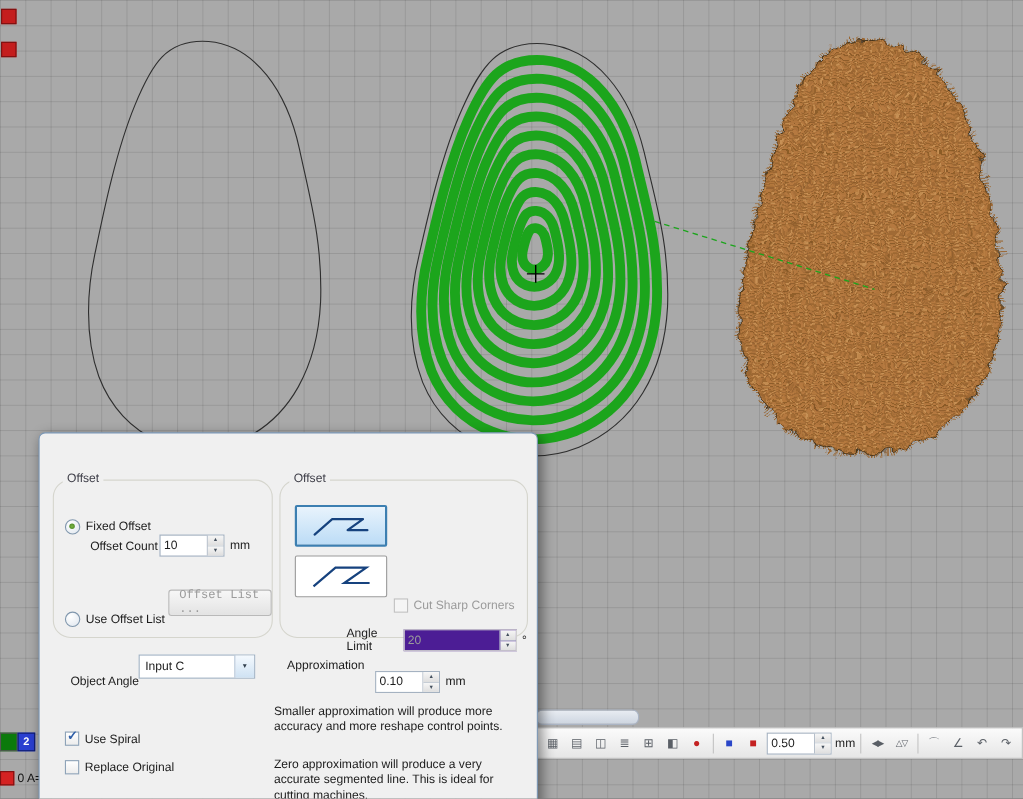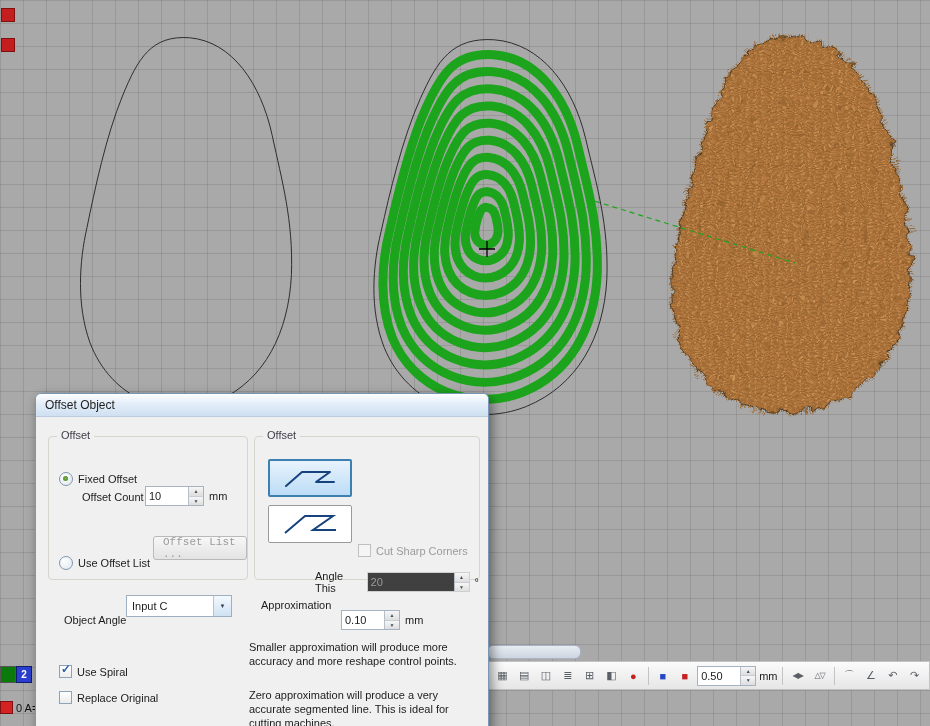--- a/index.html
+++ b/index.html
@@ -25,21 +25,21 @@
   .tbtn.small{font-size:8px;letter-spacing:-1px;}
   .tbtn.c-red{color:#c42222;} .tbtn.c-blue{color:#2a46c8;}
   .sep{width:1px;height:18px;background:#c3c3c3;margin:0 2px;}
   
   .spin{display:inline-flex;border:1px solid #a5b2c1;background:#fff;height:20px;box-sizing:border-box;}
   .spin input{width:36px;border:none;outline:none;padding:1px 3px;font:11px "Liberation Sans",sans-serif;color:#1c1c1c;background:transparent;}
   .spin .arrows{display:flex;flex-direction:column;width:14px;border-left:1px solid #b6bfca;}
   .spin .arrows span{flex:1;display:flex;align-items:center;justify-content:center;
     font-size:5px;color:#44505e;background:linear-gradient(#f6f6f6,#dedede);border-bottom:1px solid #c6cdd5;}
   .spin .arrows span:last-child{border-bottom:none;}
-  .spin.dis{border-color:#cfcfcf;background:#404040;gap:44px;}
+  .spin.dis{border-color:#cfcfcf;background:#4c1d95;gap:44px;}
   .spin.dis input{color:#9b9b9b;}
   .combo{display:inline-flex;width:106px;height:22px;border:1px solid #9fb0c1;background:#fff;box-sizing:border-box;align-items:center;}
   .combo .val{flex:1;padding:0 5px;}
   .combo .cbtn{width:17px;height:100%;display:flex;align-items:center;justify-content:center;
     font-size:6px;color:#33404e;background:linear-gradient(#f4f9fe,#cfe2f3);border-left:1px solid #b3c4d6;}
   .btn{display:inline-flex;align-items:center;justify-content:center;height:22px;padding:0 9px;
     background:linear-gradient(#f7f7f7,#e3e3e3);border:1px solid #b9b9b9;border-radius:3px;color:#9b9b9b;font-family:Liberation Mono, monospace;}
   
   .radio{position:relative;display:inline-block;width:12px;height:12px;border-radius:50%;
     border:1px solid #8097ad;background:radial-gradient(circle at 35% 30%,#fff,#dfe6ee);vertical-align:-2px;}
@@ -50,21 +50,21 @@
   .cb.dis{border-color:#c0c0c0;background:#f5f5f5;}
   .cb .tick{position:absolute;left:1px;top:-4px;font-size:12px;font-weight:bold;color:#2f5fa8;}
   .dislabel{color:#9b9b9b;}
   
   .dialog{position:absolute;left:35px;top:393px;width:452px;height:340px;z-index:3;
     background:#f0f0f0;border:1px solid #7a96b5;border-radius:6px 6px 0 0;
     box-shadow:3px 4px 12px rgba(0,0,0,.45);}
   .titlebar{height:22px;border-radius:5px 5px 0 0;display:flex;align-items:center;padding-left:9px;
     background:linear-gradient(#fdfeff,#e3edf8 45%,#cfe0f2);border-bottom:1px solid #bccadd;
     font-size:12px;color:#1e1e1e;}
-  .grp{position:absolute;border:1px solid #d5d5cd;border-radius:4px;}
+  .grp{position:absolute;border:1px solid #d5d5cd;border-radius:16px;}
   .grp .glabel{position:absolute;top:-8px;left:8px;background:#f0f0f0;padding:0 4px;color:#40404a;}
   .abs{position:absolute;}
   .rowflex{display:flex;align-items:center;gap:5px;margin-top:15px;}
   .cornbtn{position:absolute;width:84px;height:38px;display:flex;align-items:center;justify-content:center;
     background:#fff;border:1px solid #9a9a9a;border-radius:2px;box-sizing:border-box;}
   .cornbtn.sel{border:2px solid #3c7fb1;background:linear-gradient(#e8f3fc,#bcdcf6);}
   .note{position:absolute;width:224px;line-height:1.28;color:#1c1c1c;}
   
   .palette{position:absolute;left:0;top:666px;z-index:2;display:flex;}
   .sw{width:16px;height:17px;box-sizing:border-box;border:1px solid #555;}
@@ -176,23 +176,20 @@
     <span class="sw green"></span>
     <span class="sw blue">2</span>
   </div>
 
   <div class="statusfrag">
     <span class="statchip"></span>
     <span class="stattext">0 A=-14</span>
   </div>
 
   <div class="dialog">
-    <div class="titlebar">
-      <span>Offset Object</span>
-    </div>
 
     <div class="grp" style="left:12px;top:42px;width:198px;height:142px">
       <span class="glabel">Offset</span>
 
       <div class="abs rowflex" style="left:10px;top:20px">
         <span class="radio sel"></span>
         <span>Fixed Offset</span>
       </div>
       <div class="abs rowflex" style="left:96px;top:34px">
         <span class="spin">
@@ -240,21 +237,21 @@
           <path d="M3,22 L23,5 L51,5 L31,19 L54,19" fill="none" stroke="#16427e" stroke-width="2" stroke-linejoin="miter" stroke-linecap="butt"></path>
         </svg>
       </div>
 
       <div class="abs rowflex" style="left:103px;top:92px">
         <span class="cb dis"></span>
         <span class="dislabel">Cut Sharp Corners</span>
       </div>
 
       <div class="abs rowflex" style="left:60px;top:118px">
-        <span>Angle This</span>
+        <span>Angle Limit</span>
         <span class="spin dis">
           <input disabled="" value="20" style="">
           <span class="arrows">
             <span>▲</span>
             <span>▼</span>
           </span>
         </span>
         <span>°</span>
       </div>
     </div>

